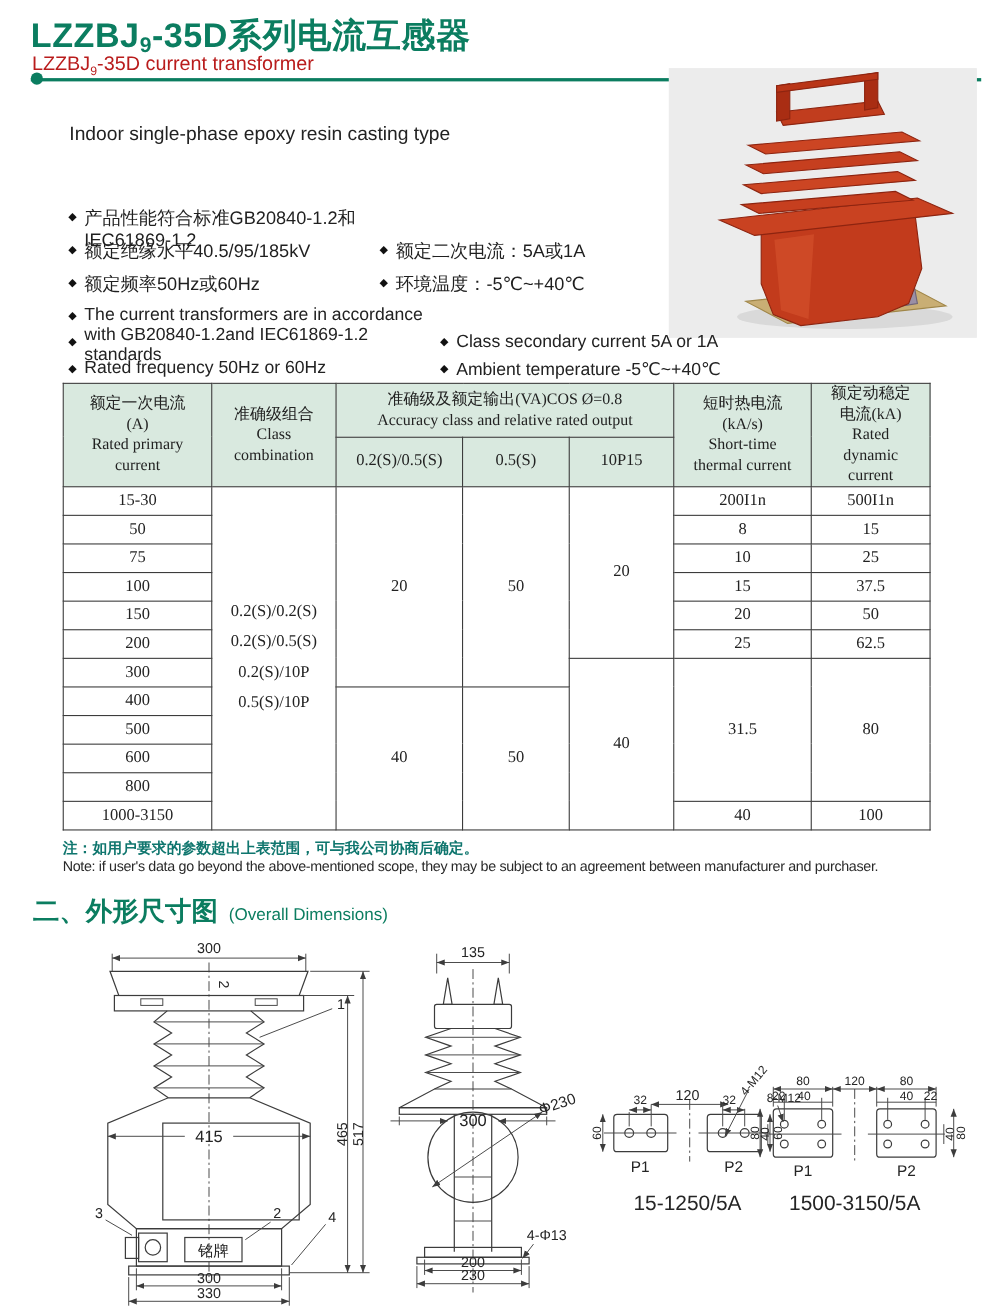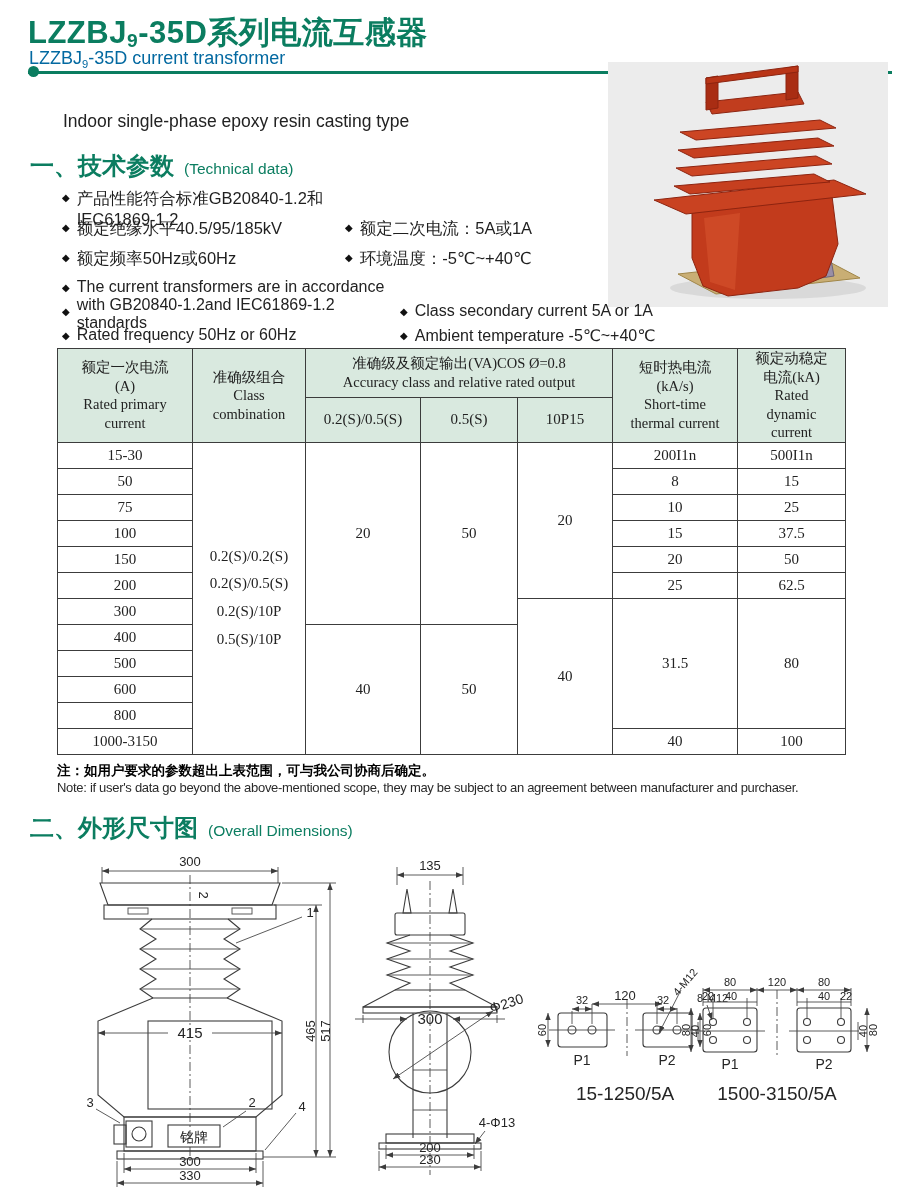--- a/index.html
+++ b/index.html
@@ -2,21 +2,21 @@
 <html><head>
 <meta charset="utf-8">
 <style>
   html,body{margin:0;padding:0;background:#fff;}
   #page{position:relative;width:900px;height:1196px;background:#fff;overflow:hidden;
         font-family:"Liberation Sans","DejaVu Sans",sans-serif;color:#1c1c1c;border-radius:24px;}
   .abs{position:absolute;}
   
   .title{left:28px;top:12px;font-size:31px;font-weight:bold;color:#0b7d60;letter-spacing:0.5px;}
   .title sub,.subtitle sub{font-size:62%;vertical-align:-4px;}
-  .subtitle{left:29px;top:48px;font-size:18px;color:#0369a1;}
+  .subtitle{left:29px;top:48px;font-size:18px;color:#b91c1c;}
   .rule{left:28px;top:71px;width:864px;height:2.5px;background:#0b7d60;}
   .rule-dot{left:28px;top:66px;width:11px;height:11px;border-radius:50%;background:#0b7d60;}
   .feature-cn{left:30px;top:86px;font-size:25px;font-weight:bold;color:#151515;white-space:pre;}
   .feature-cn .dia{font-size:16px;vertical-align:3px;margin-right:18px;}
   .feature-en{left:63px;top:111px;font-size:17.5px;color:#222;}
   
   .sec-head{font-weight:bold;color:#0b7d60;font-size:24px;}
   .sec-head .en{font-size:15.5px;font-weight:normal;margin-left:10px;}
   
   .bullets{left:62px;top:188px;width:810px;}
@@ -30,21 +30,21 @@
   
   table.spec{position:absolute;left:57px;top:348px;width:788px;border-collapse:collapse;
              table-layout:fixed;font-family:"Liberation Serif","DejaVu Serif",serif;}
   table.spec th,table.spec td{border:1.4px solid #3c3c3c;text-align:center;vertical-align:middle;
              padding:0 2px;color:#222;}
   table.spec th{background:#d9e9df;font-weight:normal;font-size:14.5px;line-height:1.28;}
   table.spec td{font-size:15px;height:25px;text-align:center;}
   .preline{white-space:pre-line;}
   td.classcomb{font-size:15px;line-height:1.85;}
   
-  .note-cn{left:57px;top:762px;font-size:13.5px;font-weight:bold;color:#000000;}
+  .note-cn{left:57px;top:762px;font-size:13.5px;font-weight:bold;color:#0f766e;}
   .note-en{left:57px;top:780px;font-size:13px;color:#2a2a2a;letter-spacing:-0.3px;}
   
   svg .ln{stroke:#3c3c3c;stroke-width:1.1;fill:none;}
   svg .thin{stroke:#4a4a4a;stroke-width:0.9;fill:none;}
   svg .cl{stroke:#4a4a4a;stroke-width:0.9;fill:none;stroke-dasharray:9 3 2 3;}
   svg text{font-family:"Liberation Sans","DejaVu Sans",sans-serif;font-size:13px;fill:#252525;text-anchor:middle;}
   svg text.big{font-size:19px;}
   svg text.sm{font-size:11px;}
   .photo{left:608px;top:62px;width:280px;height:245px;background:#ececec;}
 </style>
@@ -82,23 +82,20 @@
       <polygon points="68,106 208,94 224,102 84,114" fill="#cc4523" stroke="#8d2410" stroke-width="1"></polygon>
       <polygon points="70,88 210,76 226,84 86,96" fill="#c63f1f" stroke="#8d2410" stroke-width="1"></polygon>
       <polygon points="72,70 212,58 228,66 88,78" fill="#cc4523" stroke="#8d2410" stroke-width="1"></polygon>
       <polygon points="98,40 190,30 196,42 104,52" fill="#c13d1e" stroke="#8d2410" stroke-width="1"></polygon>
       <polygon points="98,16 110,14 110,46 98,48" fill="#a92d13" stroke="#8d2410" stroke-width="1"></polygon>
       <polygon points="178,6 190,4 190,36 178,38" fill="#a92d13" stroke="#8d2410" stroke-width="1"></polygon>
       <polygon points="98,16 190,4 190,10 98,22" fill="#b93517" stroke="#8d2410" stroke-width="1"></polygon>
     </g>
   </svg>
 
-  <div class="abs sec-head" style="left:30px;top:150px;">
-    <span>一、技术参数</span><span class="en">(Technical data)</span>
-  </div>
 
   <div class="abs bullets">
     <div class="brow cn">
       <div class="bitem">
           <span class="dia2">◆</span>
           <span>产品性能符合标准GB20840-1.2和IEC61869-1.2</span>
         </div>
     </div>
     <div class="brow cn">
       <div class="bitem">

